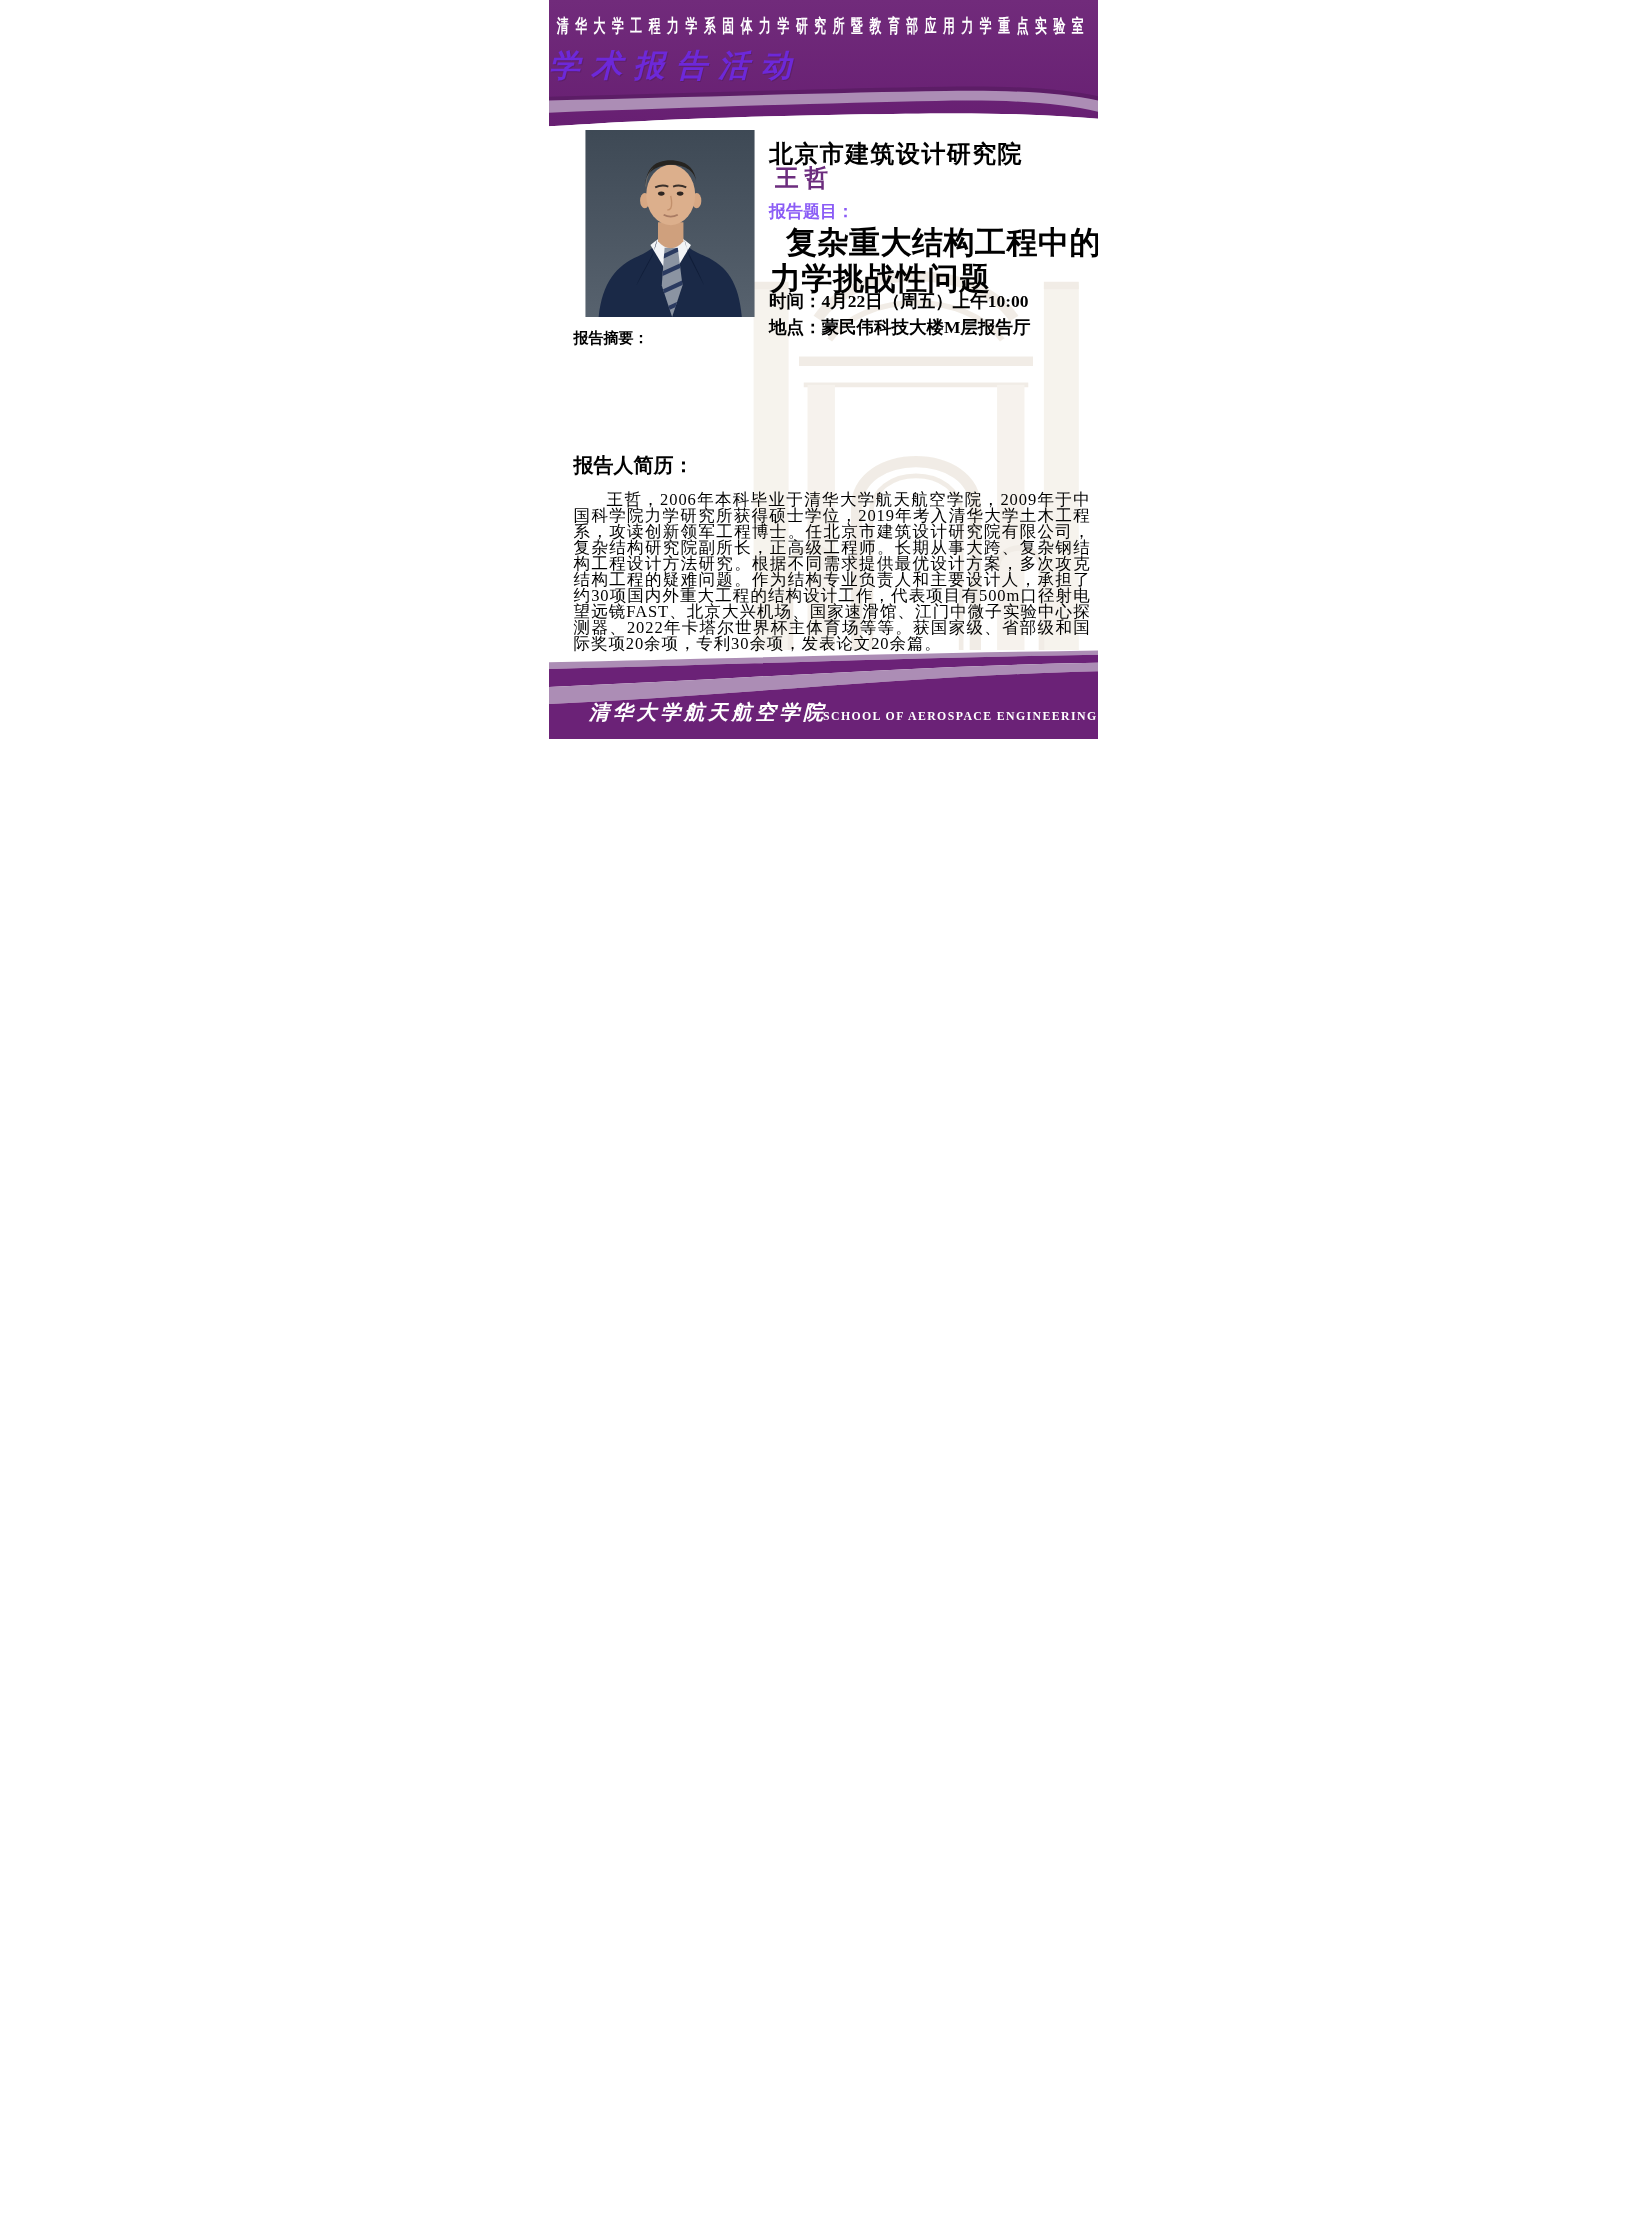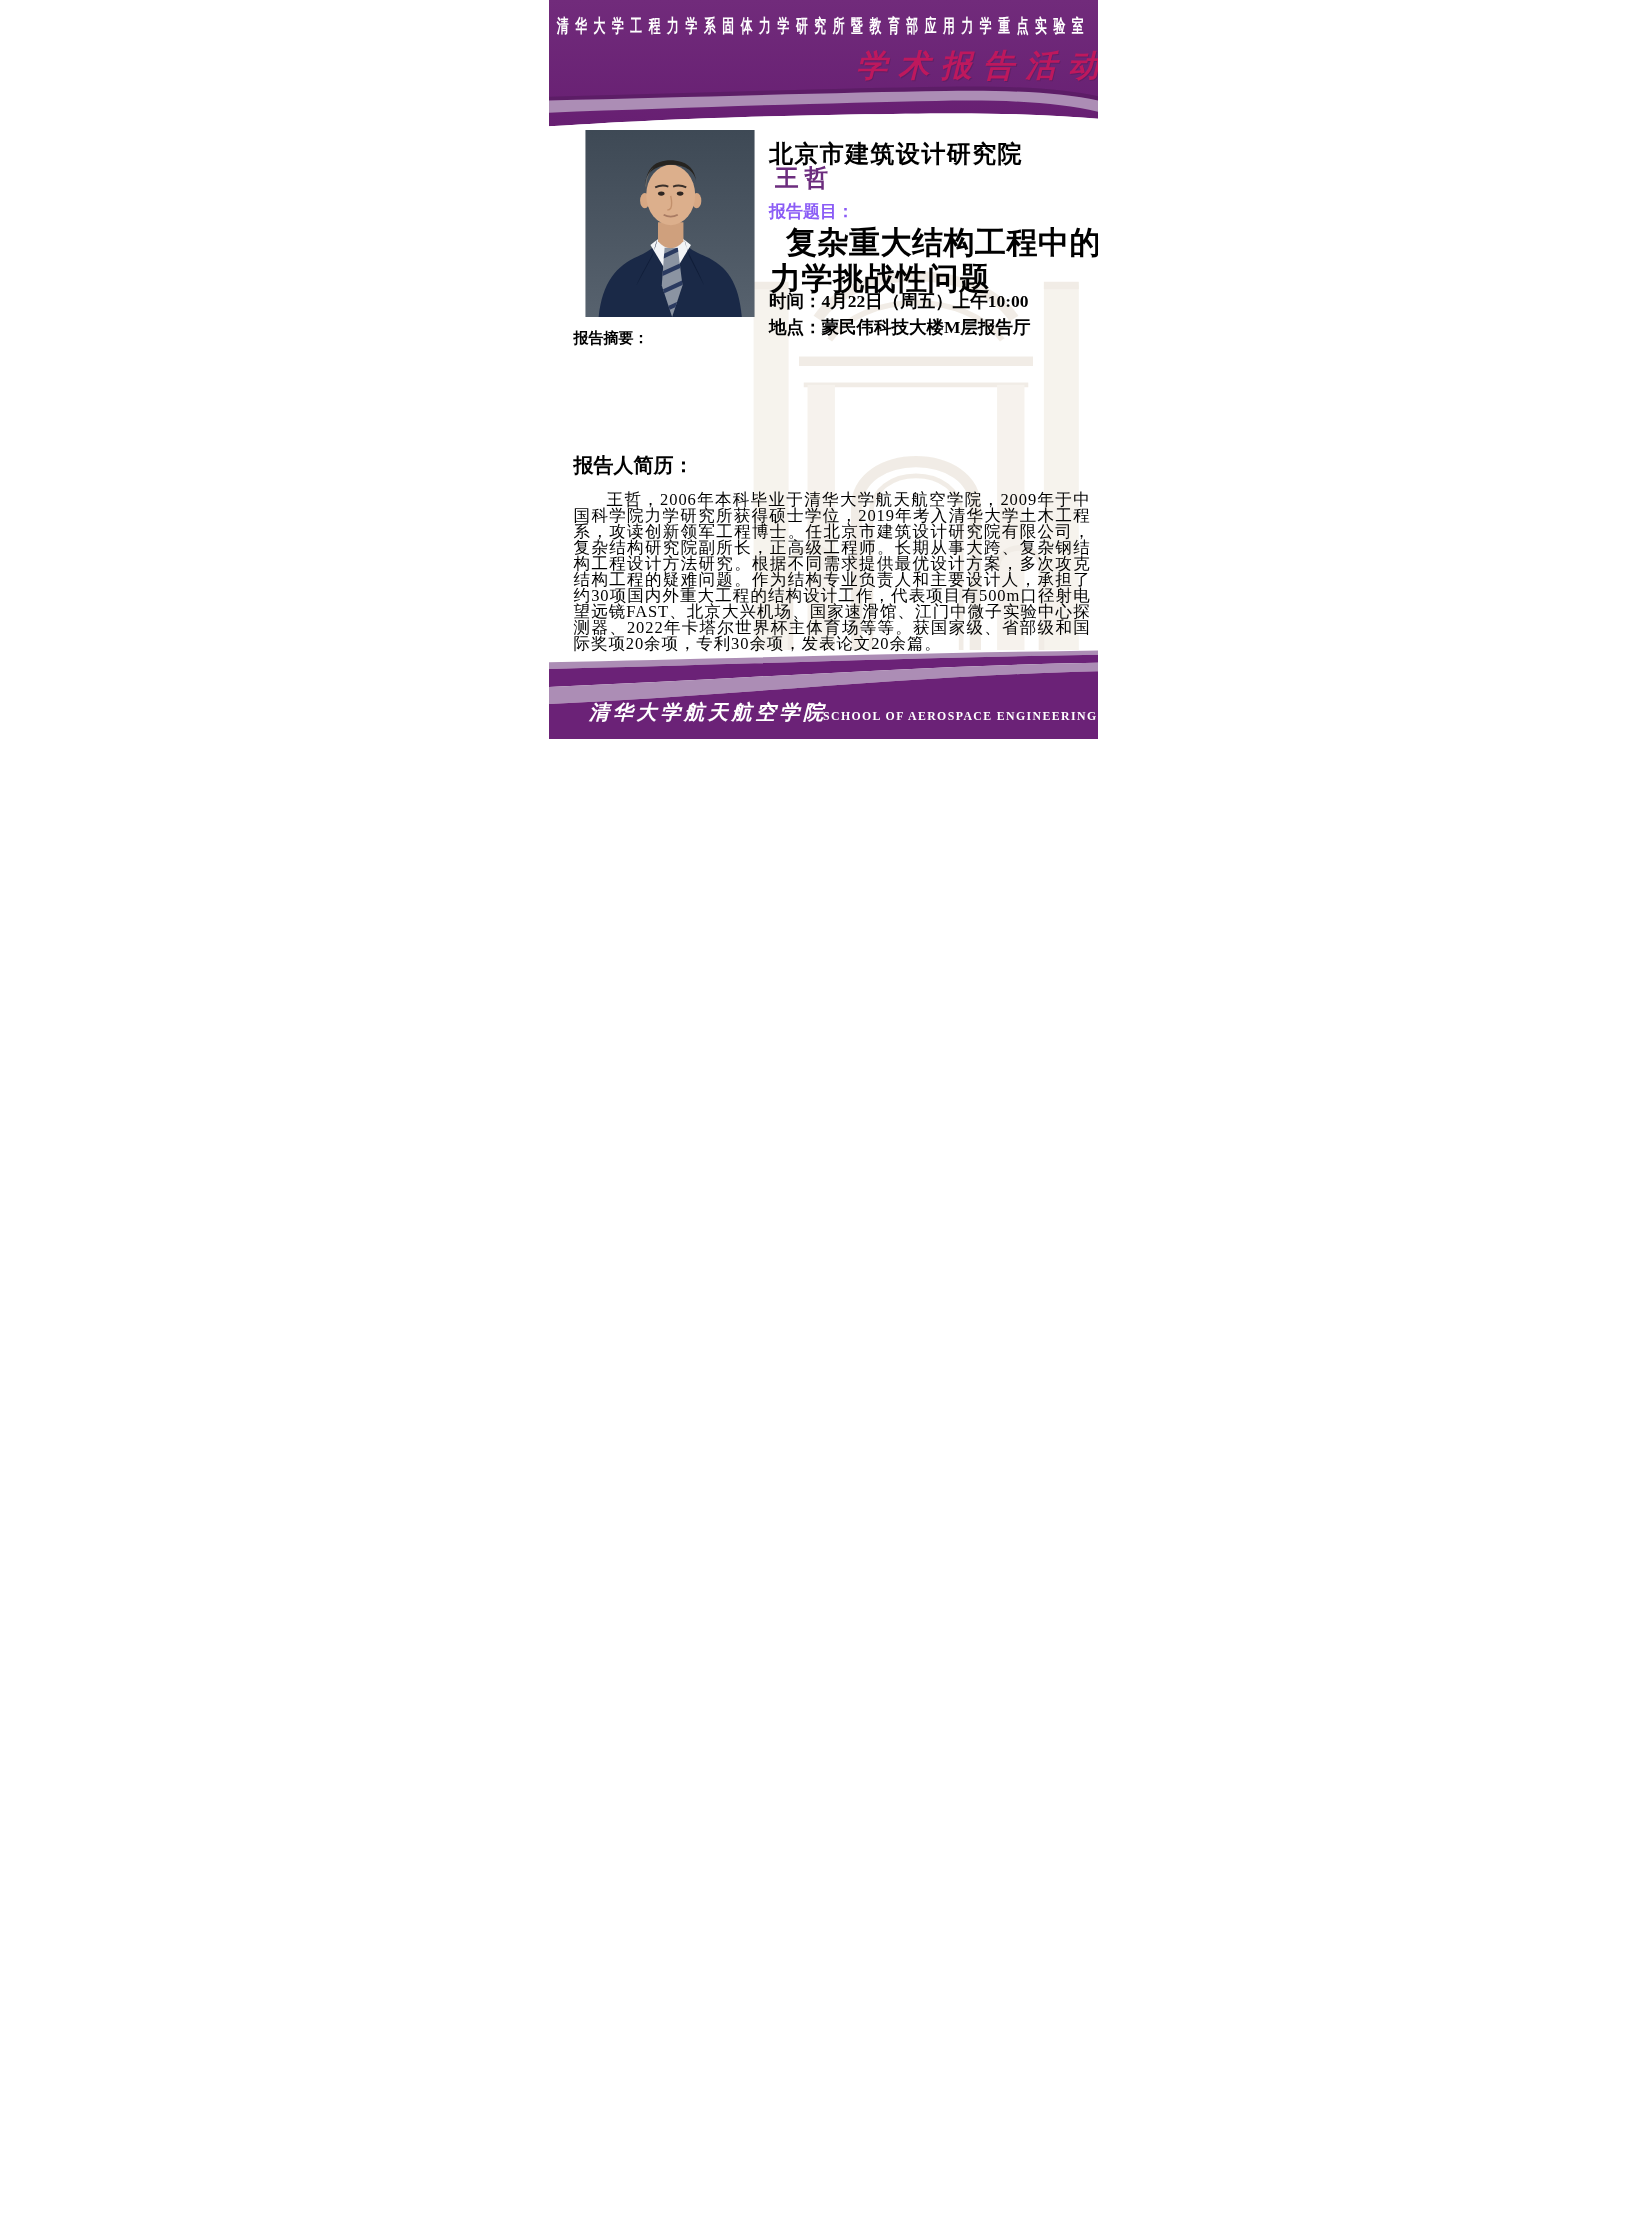--- a/index.html
+++ b/index.html
@@ -17,21 +17,21 @@
   .organizer{
     position:absolute;left:0;top:15px;width:549px;
     text-align:center;color:#ffffff;
     font-family:"Liberation Sans","DejaVu Sans",sans-serif;
     font-weight:bold;font-size:11.8px;letter-spacing:6.6px;
     transform:scale(1,1.55);transform-origin:50% 0;
     white-space:nowrap;
   }
   .event-title{
     position:absolute;left:0;top:45px;width:561px;
-    text-align:right;color:#be185d;
+    text-align:left;color:#6d28d9;
     font-style:italic;font-weight:bold;
     font-size:31px;letter-spacing:11.3px;
     white-space:nowrap;
     text-shadow:0.9px 0.9px 0 rgba(0,0,0,.12);
   }
   
   .watermark{position:absolute;left:198px;top:243px;width:338px;height:409px;opacity:.55;z-index:0;}
   
   .photo{position:absolute;left:36px;top:130px;width:170px;height:187px;z-index:2;}
   .photo svg{display:block;width:100%;height:100%;}

